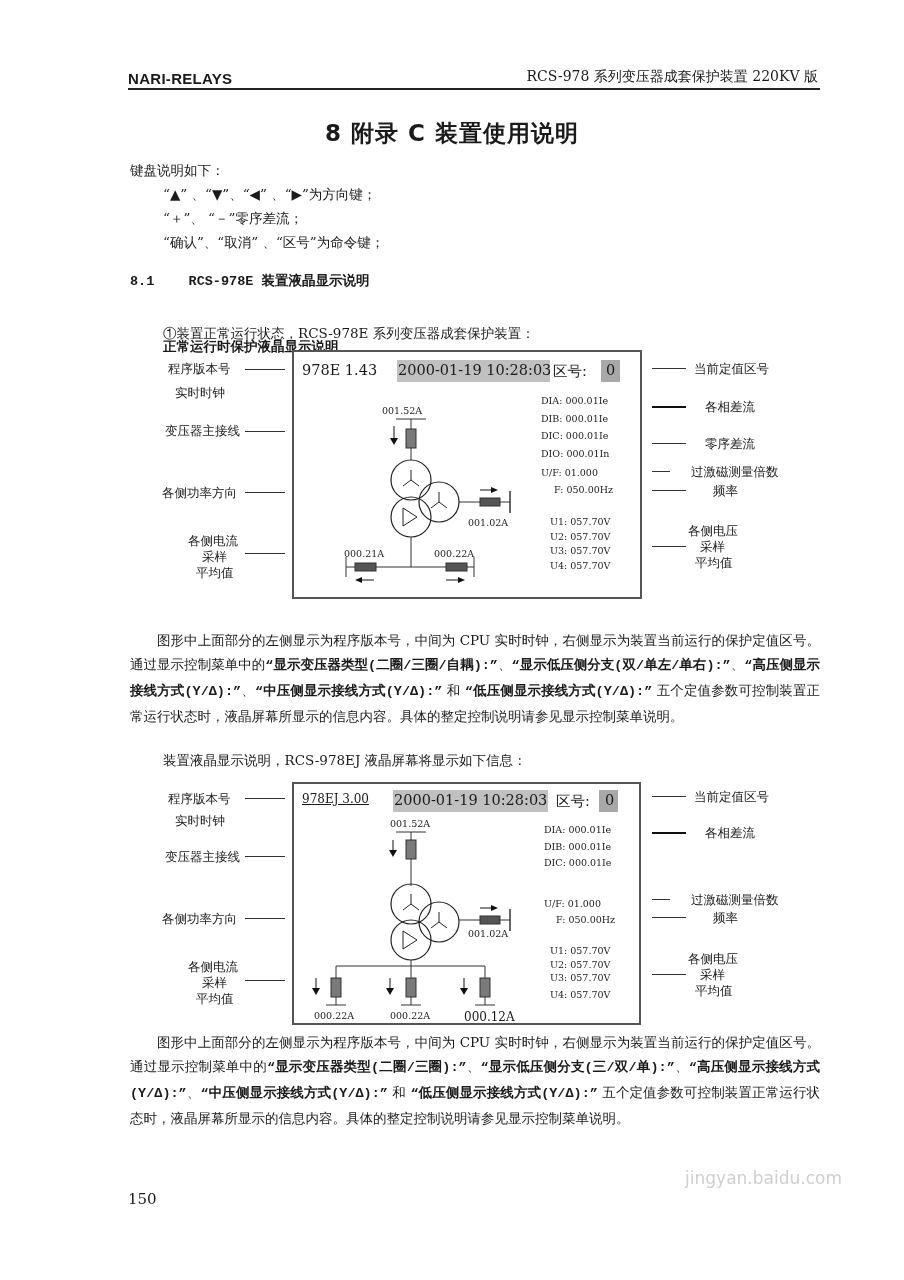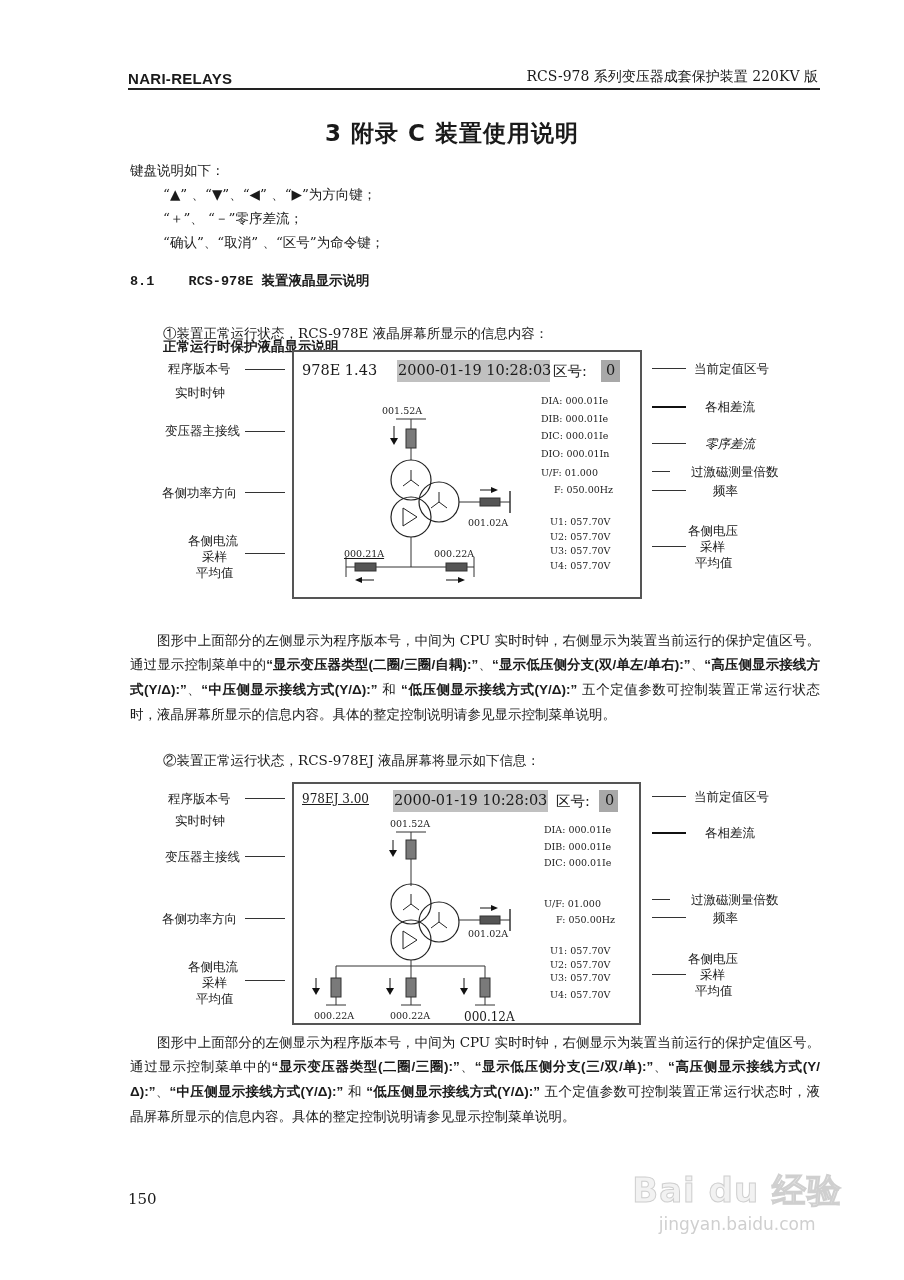--- a/index.html
+++ b/index.html
@@ -5,70 +5,70 @@
   html,body{margin:0;padding:0;background:#ffffff;}
   body{width:904px;height:1280px;position:relative;overflow:hidden;font-family:"DejaVu Serif","Liberation Serif",serif;color:#1a1a1a;}
   .abs{position:absolute;white-space:nowrap;}
   .hdr-left{left:128px;top:70px;font-family:"Liberation Sans",sans-serif;font-weight:bold;font-size:15px;letter-spacing:0.3px;}
   .hdr-right{right:86px;top:68px;font-size:14px;}
   .hdr-rule{left:128px;top:88px;width:692px;height:2px;background:#222;}
   .title{left:0;width:904px;top:118px;text-align:center;font-family:"DejaVu Sans",sans-serif;font-weight:bold;font-size:23px;letter-spacing:1px;}
   .body{font-size:13.5px;line-height:24px;}
   .sec{font-family:Liberation Mono, monospace;font-weight:bold;font-size:13.5px;}
   .para{left:130px;width:690px;font-size:13.5px;line-height:24px;white-space:normal;text-indent:2em;text-align:justify;}
-  .para b{font-family:Liberation Sans, sans-serif;font-weight:bold;}
+  .para b{font-family:Liberation Mono, monospace;font-weight:bold;}
   .lbl{font-family:"DejaVu Sans",sans-serif;font-size:12.5px;text-align:center;line-height:17px;}
   .lead{position:absolute;height:1px;background:#333;}
   .lcd{position:absolute;border:2px solid #555;background:#fff;box-sizing:border-box;}
   .lcd svg{position:absolute;left:0;top:0;}
   .page-num{left:128px;top:1190px;font-size:15px;}
   .wm{right:62px;top:1168px;color:#d8d8d8;font-family:"DejaVu Sans",sans-serif;text-align:center;}
 </style>
 </head>
 <body>
 
 <div class="abs hdr-left">NARI-RELAYS</div>
 <div class="abs hdr-right">RCS-978 系列变压器成套保护装置 220KV 版</div>
 <div class="abs hdr-rule"></div>
 
-<div class="abs title">3  附录 C   装置使用说明</div>
+<div class="abs title">8  附录 C   装置使用说明</div>
 
 <div class="abs body" style="left:130px;top:158px;">键盘说明如下：</div>
 <div class="abs body" style="left:163px;top:182px;">“▲” 、“▼”、“◀” 、“▶”为方向键；</div>
 <div class="abs body" style="left:163px;top:206px;">“＋”、 “－”零序差流；</div>
 <div class="abs body" style="left:163px;top:230px;">“确认”、“取消” 、“区号”为命令键；</div>
 
 <div class="abs sec" style="left:130px;top:272px;">
   <span>8.1</span>
   <span style="display:inline-block;width:18px"></span>
   <span>RCS-978E 装置液晶显示说明</span>
 </div>
 <div class="abs sec" style="left:163px;top:302px;margin-top:36px;">正常运行时保护液晶显示说明</div>
-<div class="abs body" style="left:163px;top:321px;">①装置正常运行状态，RCS-978E 液晶屏幕所显示的信息内容：</div>
+<div class="abs body" style="left:163px;top:321px;">①装置正常运行状态，RCS-978E 系列变压器成套保护装置：</div>
 
 <div>
 
   <div class="abs lbl" style="left:168px;top:360px;">程序版本号</div>
   <div class="lead" style="left:245px;top:369px;width:40px;"></div>
   <div class="abs lbl" style="left:175px;top:384px;">实时时钟</div>
   <div class="abs lbl" style="left:165px;top:422px;">变压器主接线</div>
   <div class="lead" style="left:245px;top:431px;width:40px;"></div>
   <div class="abs lbl" style="left:162px;top:484px;">各侧功率方向</div>
   <div class="lead" style="left:245px;top:492px;width:40px;"></div>
   <div class="abs lbl" style="left:188px;top:532px;">各侧电流</div>
   <div class="abs lbl" style="left:202px;top:548px;">采样</div>
   <div class="abs lbl" style="left:196px;top:564px;">平均值</div>
   <div class="lead" style="left:245px;top:553px;width:40px;"></div>
 
   <div class="lead" style="left:652px;top:368px;width:34px;"></div>
   <div class="abs lbl" style="left:694px;top:360px;">当前定值区号</div>
   <div class="lead" style="left:652px;top:406px;width:34px;background:#111;height:2px;"></div>
   <div class="abs lbl" style="left:705px;top:398px;">各相差流</div>
   <div class="lead" style="left:652px;top:443px;width:34px;"></div>
-  <div class="abs lbl" style="left:705px;top:435px;font-style:italic;">零序差流</div>
+  <div class="abs lbl" style="left:705px;top:435px;">零序差流</div>
   <div class="lead" style="left:652px;top:471px;width:18px;"></div>
   <div class="abs lbl" style="left:691px;top:463px;">过激磁测量倍数</div>
   <div class="lead" style="left:652px;top:490px;width:34px;"></div>
   <div class="abs lbl" style="left:713px;top:482px;">频率</div>
   <div class="abs lbl" style="left:688px;top:522px;">各侧电压</div>
   <div class="abs lbl" style="left:700px;top:538px;">采样</div>
   <div class="abs lbl" style="left:695px;top:554px;">平均值</div>
   <div class="lead" style="left:652px;top:546px;width:34px;"></div>
 
   <div class="lcd" style="left:292px;top:350px;width:350px;height:249px;">
@@ -108,42 +108,42 @@
       <polygon points="353,578 360,575 360,581" fill="#111"></polygon>
       <line x1="444" y1="578" x2="458" y2="578" stroke="#111" stroke-width="1"></line>
       <polygon points="463,578 456,575 456,581" fill="#111"></polygon>
     </svg>
     <div class="abs" style="left:8px;top:10px;font-size:14.5px;">978E  1.43</div>
     <div class="abs" style="left:104px;top:10px;font-size:14.5px;">2000-01-19 10:28:03</div>
     <div class="abs" style="left:259px;top:10px;font-size:14.5px;font-family:'DejaVu Sans',sans-serif;">区号:</div>
     <div class="abs" style="left:312px;top:10px;font-size:14.5px;">0</div>
     <div class="abs" style="left:88px;top:53px;font-size:9.5px;">001.52A</div>
     <div class="abs" style="left:174px;top:165px;font-size:9.5px;">001.02A</div>
-    <div class="abs" style="left:50px;top:196px;font-size:9.5px;text-decoration:underline;">000.21A</div>
+    <div class="abs" style="left:50px;top:196px;font-size:9.5px;">000.21A</div>
     <div class="abs" style="left:140px;top:196px;font-size:9.5px;">000.22A</div>
     <div class="abs" style="left:247px;top:40px;font-size:9.5px;line-height:17.5px;">
       <div>DIA: 000.01Ie</div>
       <div>DIB: 000.01Ie</div>
       <div>DIC: 000.01Ie</div>
       <div>DIO: 000.01In</div>
     </div>
     <div class="abs" style="left:247px;top:115px;font-size:9.5px;">U/F: 01.000</div>
     <div class="abs" style="left:260px;top:132px;font-size:9.5px;">F: 050.00Hz</div>
     <div class="abs" style="left:256px;top:163px;font-size:9.5px;line-height:14.5px;">
       <div>U1: 057.70V</div>
       <div>U2: 057.70V</div>
       <div>U3: 057.70V</div>
       <div>U4: 057.70V</div>
     </div>
   </div>
 </div>
 
 <div class="abs para" style="top:628px;"><span>图形中上面部分的左侧显示为程序版本号，中间为 CPU 实时时钟，右侧显示为装置当前运行的保护定值区号。通过显示控制菜单中的</span><b>“显示变压器类型(二圈/三圈/自耦):”</b><span>、</span><b>“显示低压侧分支(双/单左/单右):”</b><span>、</span><b>“高压侧显示接线方式(Y/Δ):”</b><span>、</span><b>“中压侧显示接线方式(Y/Δ):”</b><span> 和 </span><b>“低压侧显示接线方式(Y/Δ):”</b><span> 五个定值参数可控制装置正常运行状态时，液晶屏幕所显示的信息内容。具体的整定控制说明请参见显示控制菜单说明。</span></div>
 
-<div class="abs body" style="left:163px;top:748px;">②装置正常运行状态，RCS-978EJ 液晶屏幕将显示如下信息：</div>
+<div class="abs body" style="left:163px;top:748px;">装置液晶显示说明，RCS-978EJ 液晶屏幕将显示如下信息：</div>
 
 <div>
   <div class="abs lbl" style="left:168px;top:790px;">程序版本号</div>
   <div class="lead" style="left:245px;top:798px;width:40px;"></div>
   <div class="abs lbl" style="left:175px;top:812px;">实时时钟</div>
   <div class="abs lbl" style="left:165px;top:848px;">变压器主接线</div>
   <div class="lead" style="left:245px;top:856px;width:40px;"></div>
   <div class="abs lbl" style="left:162px;top:910px;">各侧功率方向</div>
   <div class="lead" style="left:245px;top:918px;width:40px;"></div>
   <div class="abs lbl" style="left:188px;top:958px;">各侧电流</div>
@@ -228,15 +228,14 @@
       <div>U3: 057.70V</div>
       <div style="margin-top:3px">U4: 057.70V</div>
     </div>
   </div>
 </div>
 
 <div class="abs para" style="top:1030px;"><span>图形中上面部分的左侧显示为程序版本号，中间为 CPU 实时时钟，右侧显示为装置当前运行的保护定值区号。通过显示控制菜单中的</span><b>“显示变压器类型(二圈/三圈):”</b><span>、</span><b>“显示低压侧分支(三/双/单):”</b><span>、</span><b>“高压侧显示接线方式(Y/Δ):”</b><span>、</span><b>“中压侧显示接线方式(Y/Δ):”</b><span> 和 </span><b>“低压侧显示接线方式(Y/Δ):”</b><span> 五个定值参数可控制装置正常运行状态时，液晶屏幕所显示的信息内容。具体的整定控制说明请参见显示控制菜单说明。</span></div>
 
 <div class="abs page-num">150</div>
 <div class="abs wm">
-  <div style="font-size:34px;font-weight:bold;letter-spacing:1px;-webkit-text-stroke:1px #cfcfcf;color:#f2f2f2;">Bai du 经验</div>
   <div style="font-size:17px;color:#cfcfcf;">jingyan.baidu.com</div>
 </div>
 
 </body></html>

